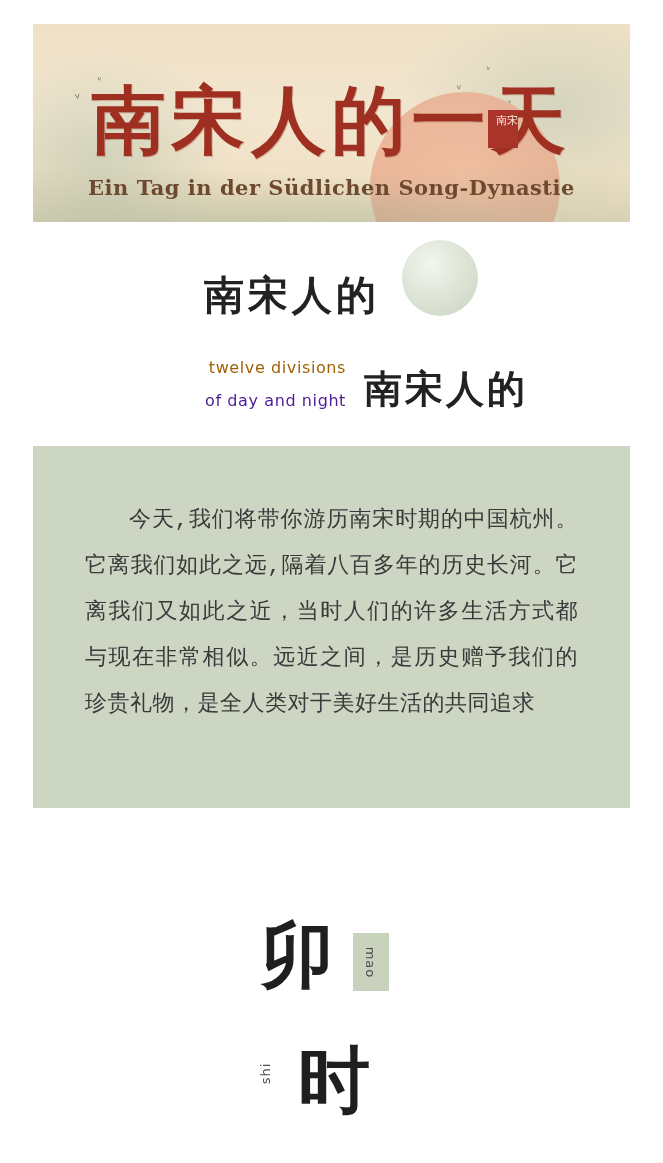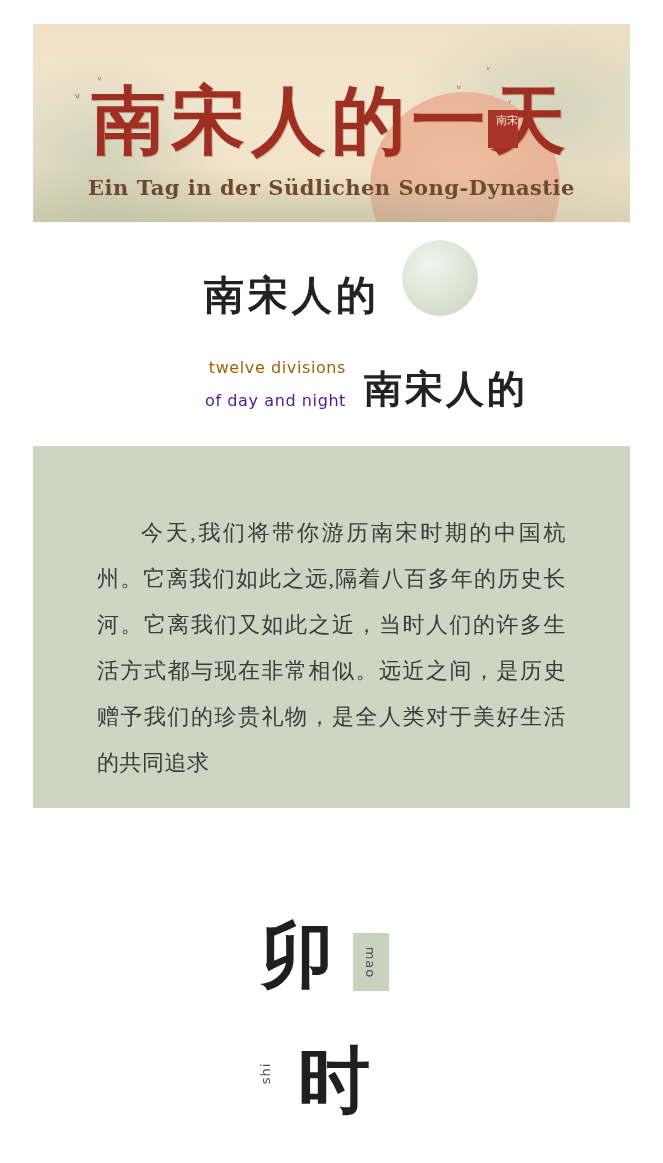--- a/index.html
+++ b/index.html
@@ -189,22 +189,22 @@
     position: absolute;
     left: 33px;
     top: 446px;
     width: 597px;
     height: 362px;
     background: #ccd6c2;
     box-sizing: border-box;
     padding: 48px 48px 0 48px;
   }
   .panel p {
-    margin: 16px;
-    font-family: Liberation Serif, serif;
+    margin: 4px;
+    font-family: Liberation Mono, monospace;
     font-size: 22px;
     line-height: 46px;
     color: #3a3a3a;
     text-align: justify;
     text-indent: 44px;
     letter-spacing: 0.5px;
   }
 
   
   .shichen-row1 {

